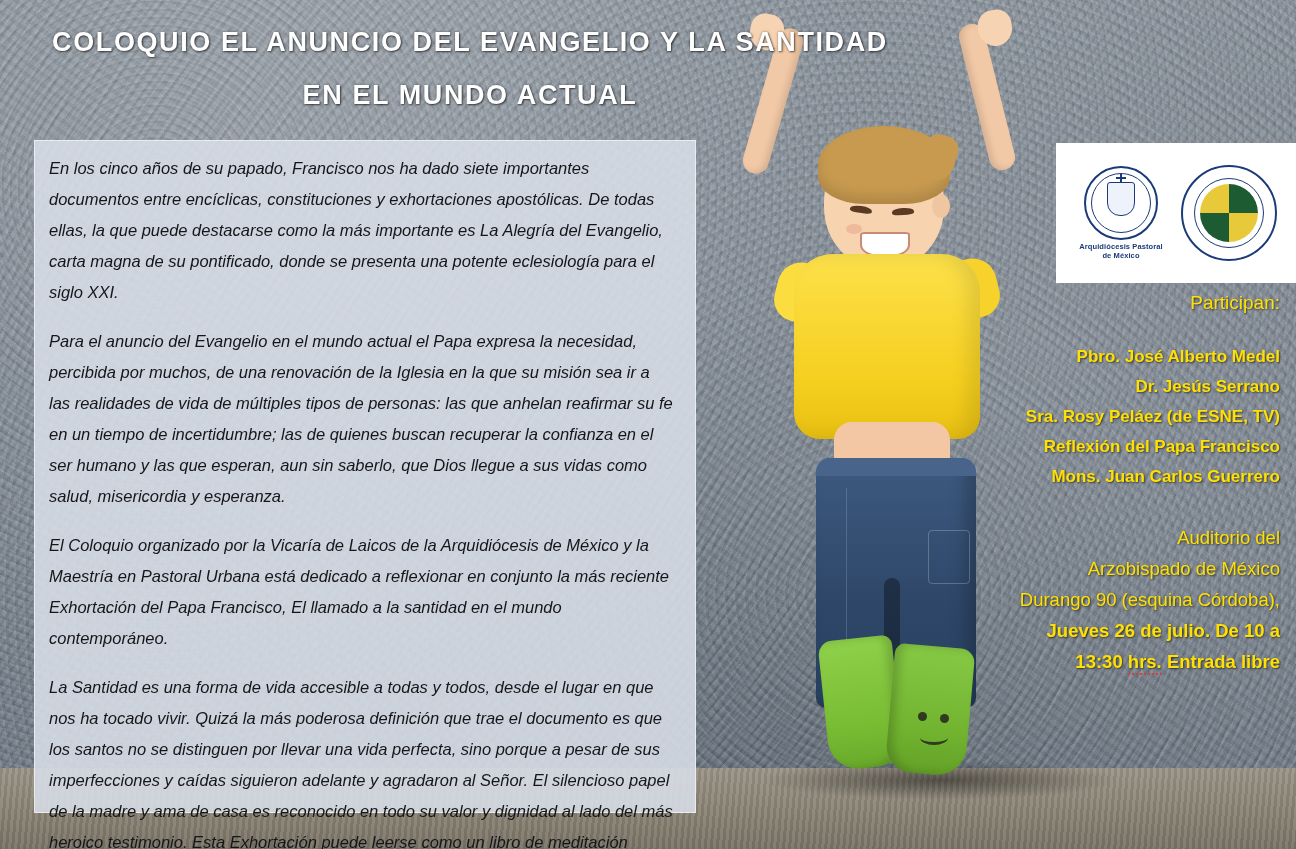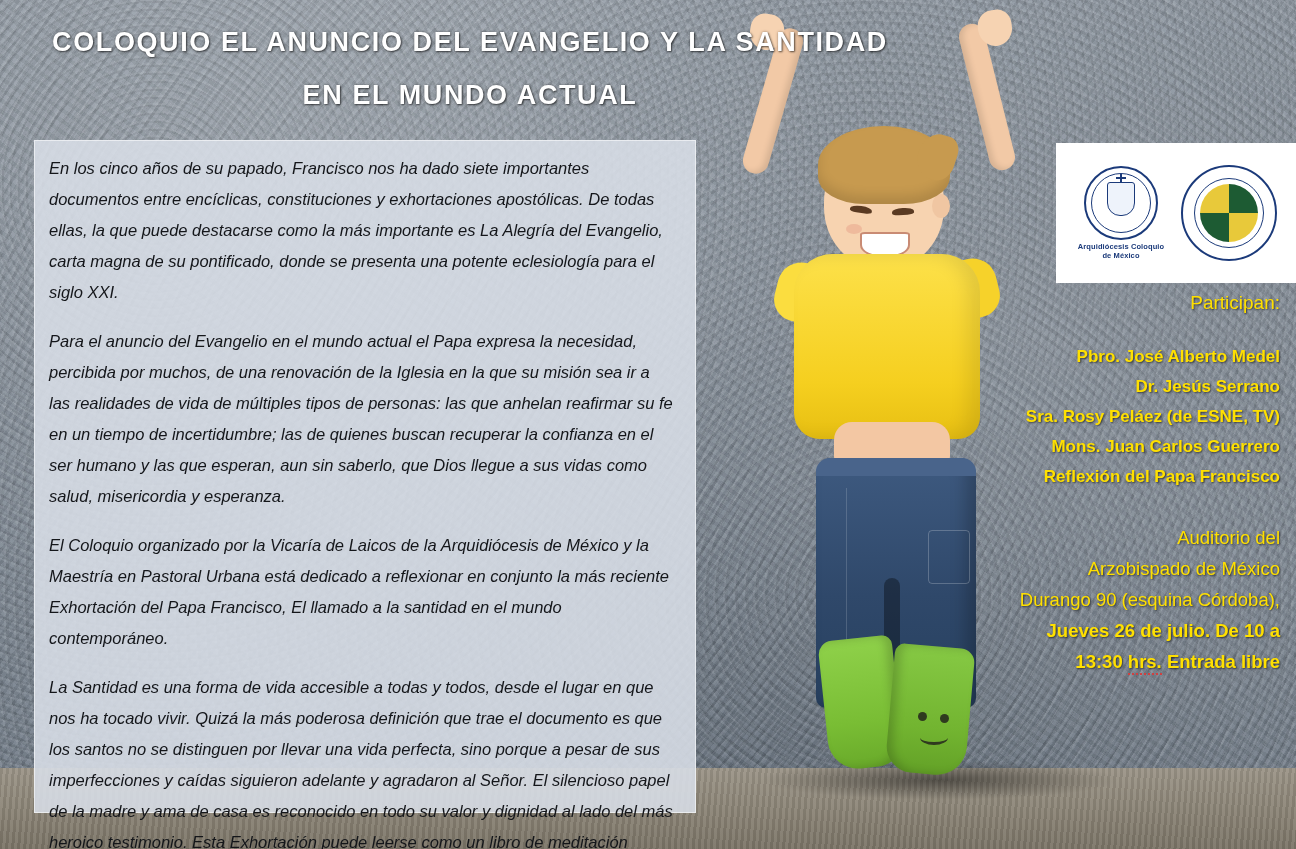--- a/index.html
+++ b/index.html
@@ -496,38 +496,38 @@
     <p>El Coloquio organizado por la Vicaría de Laicos de la Arquidiócesis de México y la Maestría en Pastoral Urbana está dedicado a reflexionar en conjunto la más reciente Exhortación del Papa Francisco, El llamado a la santidad en el mundo contemporáneo.</p>
     <p>La Santidad es una forma de vida accesible a todas y todos, desde el lugar en que nos ha tocado vivir. Quizá la más poderosa definición que trae el documento es que los santos no se distinguen por llevar una vida perfecta, sino porque a pesar de sus imperfecciones y caídas siguieron adelante y agradaron al Señor. El silencioso papel de la madre y ama de casa es reconocido en todo su valor y dignidad al lado del más heroico testimonio. Esta Exhortación puede leerse como un libro de meditación porque nos habla de modo personal sobre nuestra vida y el ser cristianos en el mundo actual.</p>
   </div>
 
   <div class="logos">
     <div class="logo-a">
       <div class="seal">
         <div class="seal-cross"></div>
         <div class="seal-shield"></div>
       </div>
-      <div class="seal-caption">Arquidiócesis Coloquio</div>
+      <div class="seal-caption">Arquidiócesis Pastoral</div>
       <div class="seal-caption">de México</div>
     </div>
     <div class="logo-b">
       <div class="logo-b-ring"></div>
       <div class="logo-b-ring2"></div>
       <div class="logo-b-core"></div>
     </div>
   </div>
 
   <div class="right-col">
     <div class="rc-heading">Participan:</div>
     <div class="rc-spacer-sm"></div>
     <div class="rc-item">Pbro. José Alberto Medel</div>
     <div class="rc-item">Dr. Jesús Serrano</div>
     <div class="rc-item">Sra. Rosy Peláez (de ESNE, TV)</div>
+    <div class="rc-item">Reflexión del Papa Francisco</div>
     <div class="rc-item">Mons. Juan Carlos Guerrero</div>
-    <div class="rc-item">Reflexión del Papa Francisco</div>
     <div class="rc-spacer-md"></div>
     <div class="rc-venue">Auditorio del</div>
     <div class="rc-venue">Arzobispado de México</div>
     <div class="rc-venue">Durango 90 (esquina Córdoba),</div>
     <div class="rc-when">Jueves 26 de julio. De 10 a</div>
     <div class="rc-when">
       <span>13:30 </span><span class="spellcheck">hrs.</span><span> Entrada libre</span>
     </div>
   </div>
 

